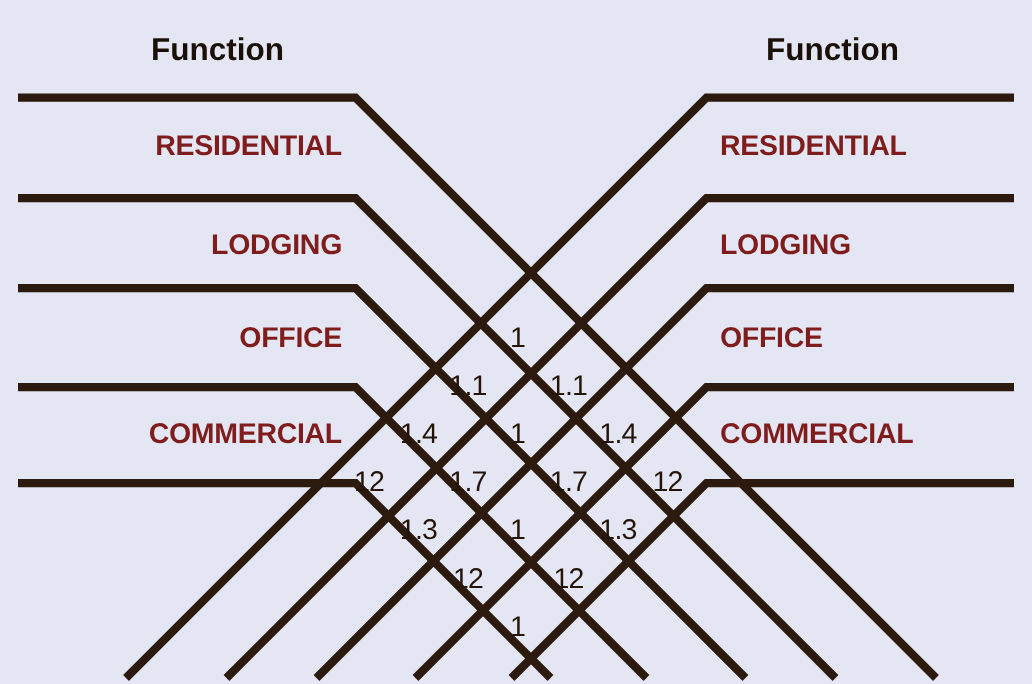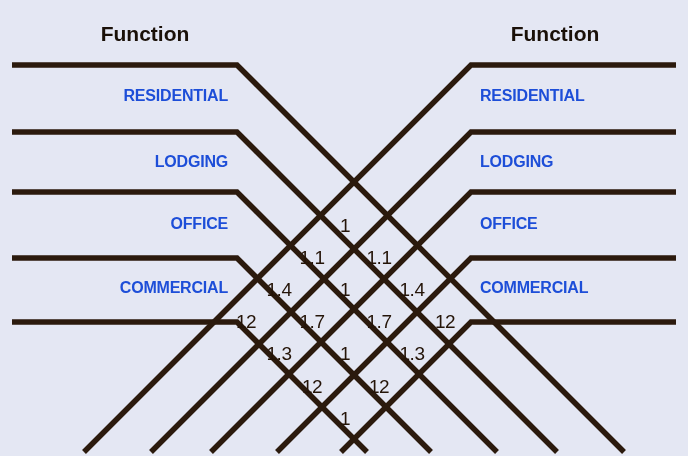--- a/index.html
+++ b/index.html
@@ -33,23 +33,23 @@
     letter-spacing: 0px;
     white-space: nowrap;
     text-align: center;
   }
   #hdr-left  { left:  30px; top: 22px; width: 230px; }
   #hdr-mid   { left: 270px; top: 22px; width: 150px; }
   #hdr-right { left: 440px; top: 22px; width: 230px; }
 
   .fn-label {
     position: absolute;
-    font-size: 16px;
+    font-size: 19px;
     font-weight: bold;
-    color: #1d4ed8;
+    color: #7f1d1d;
     white-space: nowrap;
     letter-spacing: -0.2px;
   }
   .fn-label.left  { text-align: right; }
   .fn-label.right { text-align: left; }
 
   .cellval {
     position: absolute;
     font-size: 19px;
     color: #241408;

